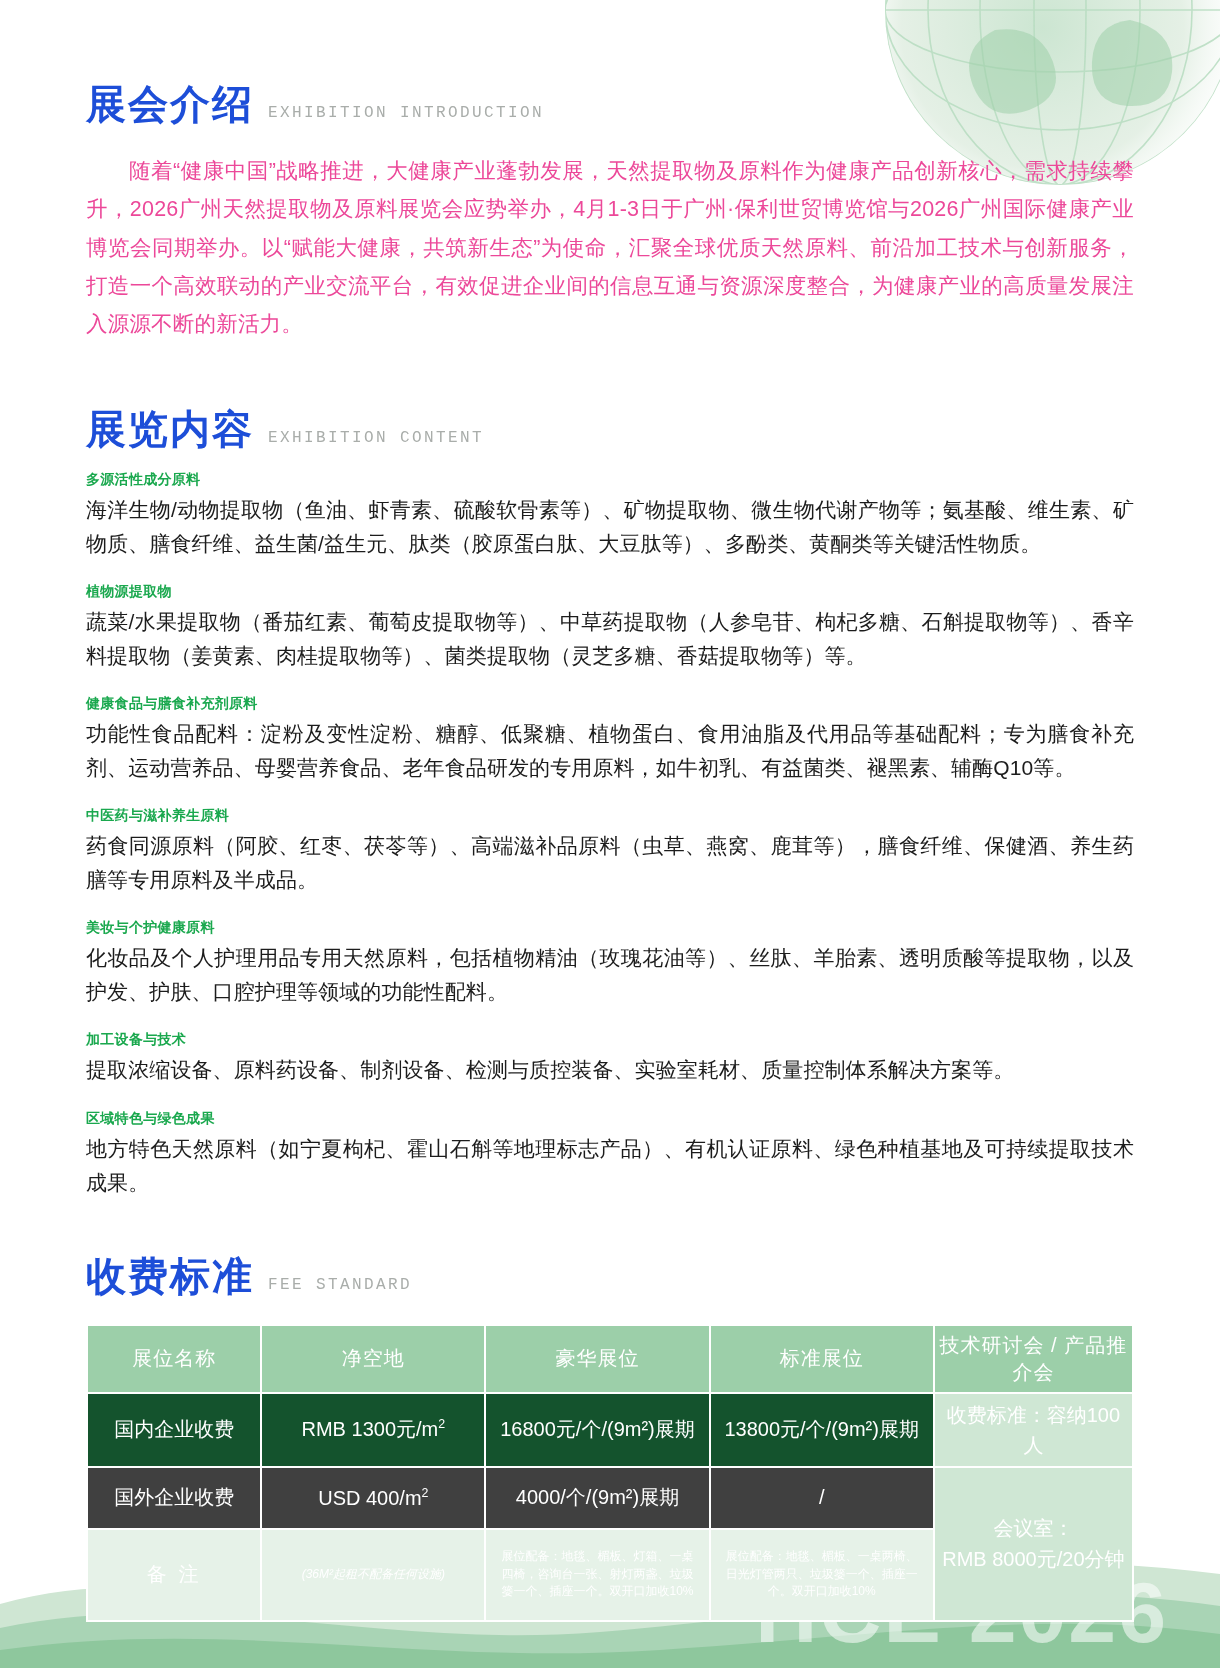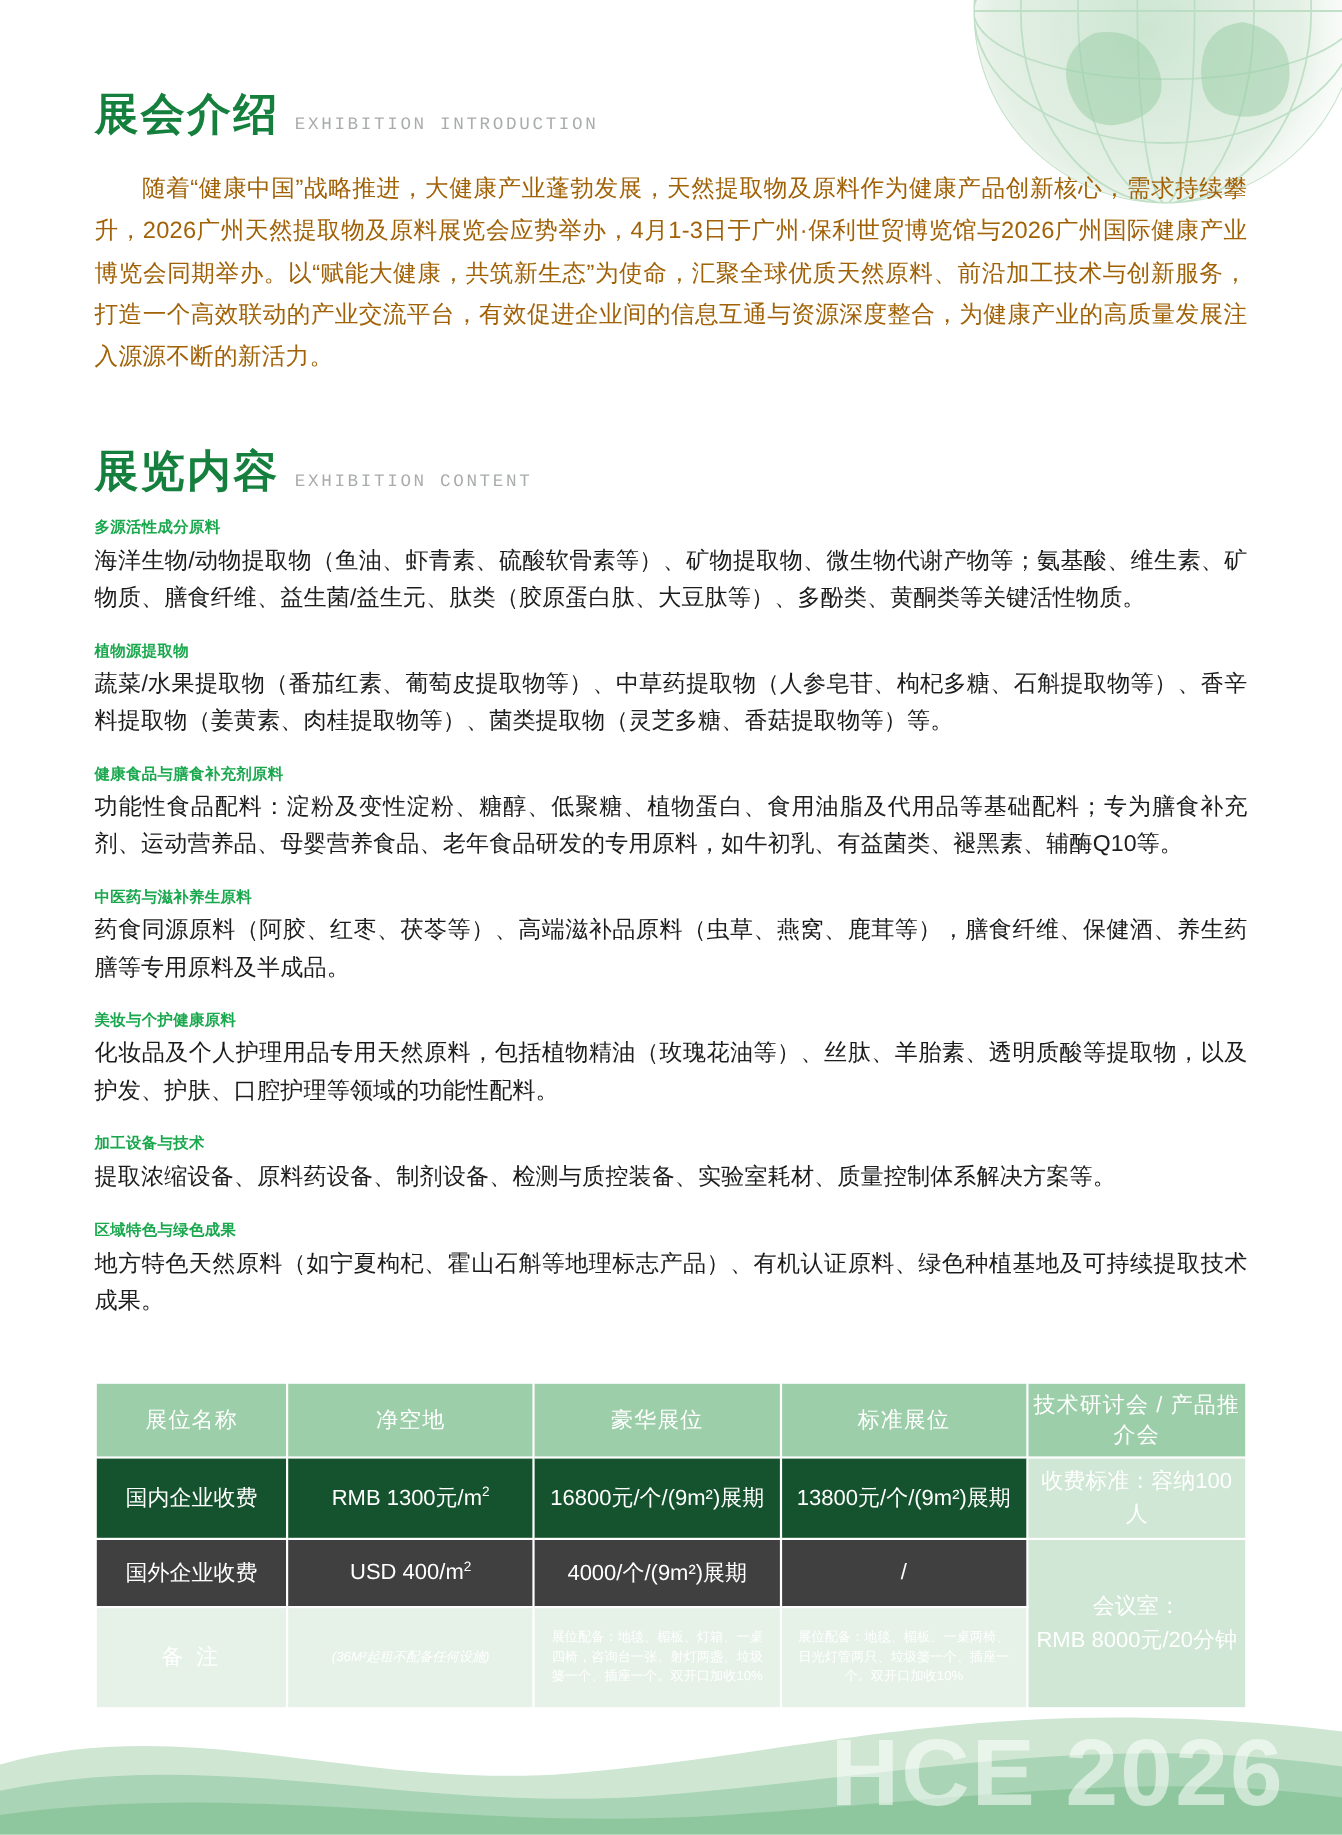--- a/index.html
+++ b/index.html
@@ -61,40 +61,40 @@
 
   
   .sec-head {
     display: flex;
     align-items: flex-end;
     gap: 14px;
   }
   .sec-head .cn {
     font-size: 40px;
     font-weight: bold;
-    color: #15803d;
+    color: #1d4ed8;
     letter-spacing: 2px;
     line-height: 1;
     font-family: "Liberation Sans", "DejaVu Sans", sans-serif;
   }
   .sec-head .en {
     font-size: 16px;
     color: #a9adaa;
     letter-spacing: 2.4px;
     line-height: 1;
     padding-bottom: 3px;
     font-family: Liberation Mono, monospace;
   }
 
   
   .intro-para {
     margin-top: 28px;
     font-size: 21.5px;
     line-height: 1.78;
-    color: #a16207;
+    color: #ec4899;
     text-align: justify;
     text-indent: 2em;
     letter-spacing: 0.2px;
   }
 
   
   .sec-exhibition { margin-top: 66px; }
   .cat-block { margin-top: 20px; }
   .cat-block:first-of-type { margin-top: 22px; }
   .cat-title {
@@ -270,20 +270,24 @@
       <div class="cat-title">加工设备与技术</div>
       <div class="cat-body">提取浓缩设备、原料药设备、制剂设备、检测与质控装备、实验室耗材、质量控制体系解决方案等。</div>
     </div>
     <div class="cat-block">
       <div class="cat-title">区域特色与绿色成果</div>
       <div class="cat-body">地方特色天然原料（如宁夏枸杞、霍山石斛等地理标志产品）、有机认证原料、绿色种植基地及可持续提取技术成果。</div>
     </div>
   </div>
 
   <div class="sec-fee">
+    <div class="sec-head">
+      <span class="cn">收费标准</span>
+      <span class="en">FEE STANDARD</span>
+    </div>
 
     <table class="fee-table">
       <tbody>
         <tr class="r-head">
           <td class="c-name">展位名称</td>
           <td class="c-bare">净空地</td>
           <td class="c-lux">豪华展位</td>
           <td class="c-std">标准展位</td>
           <td class="c-sem">技术研讨会 / 产品推介会</td>
         </tr>

